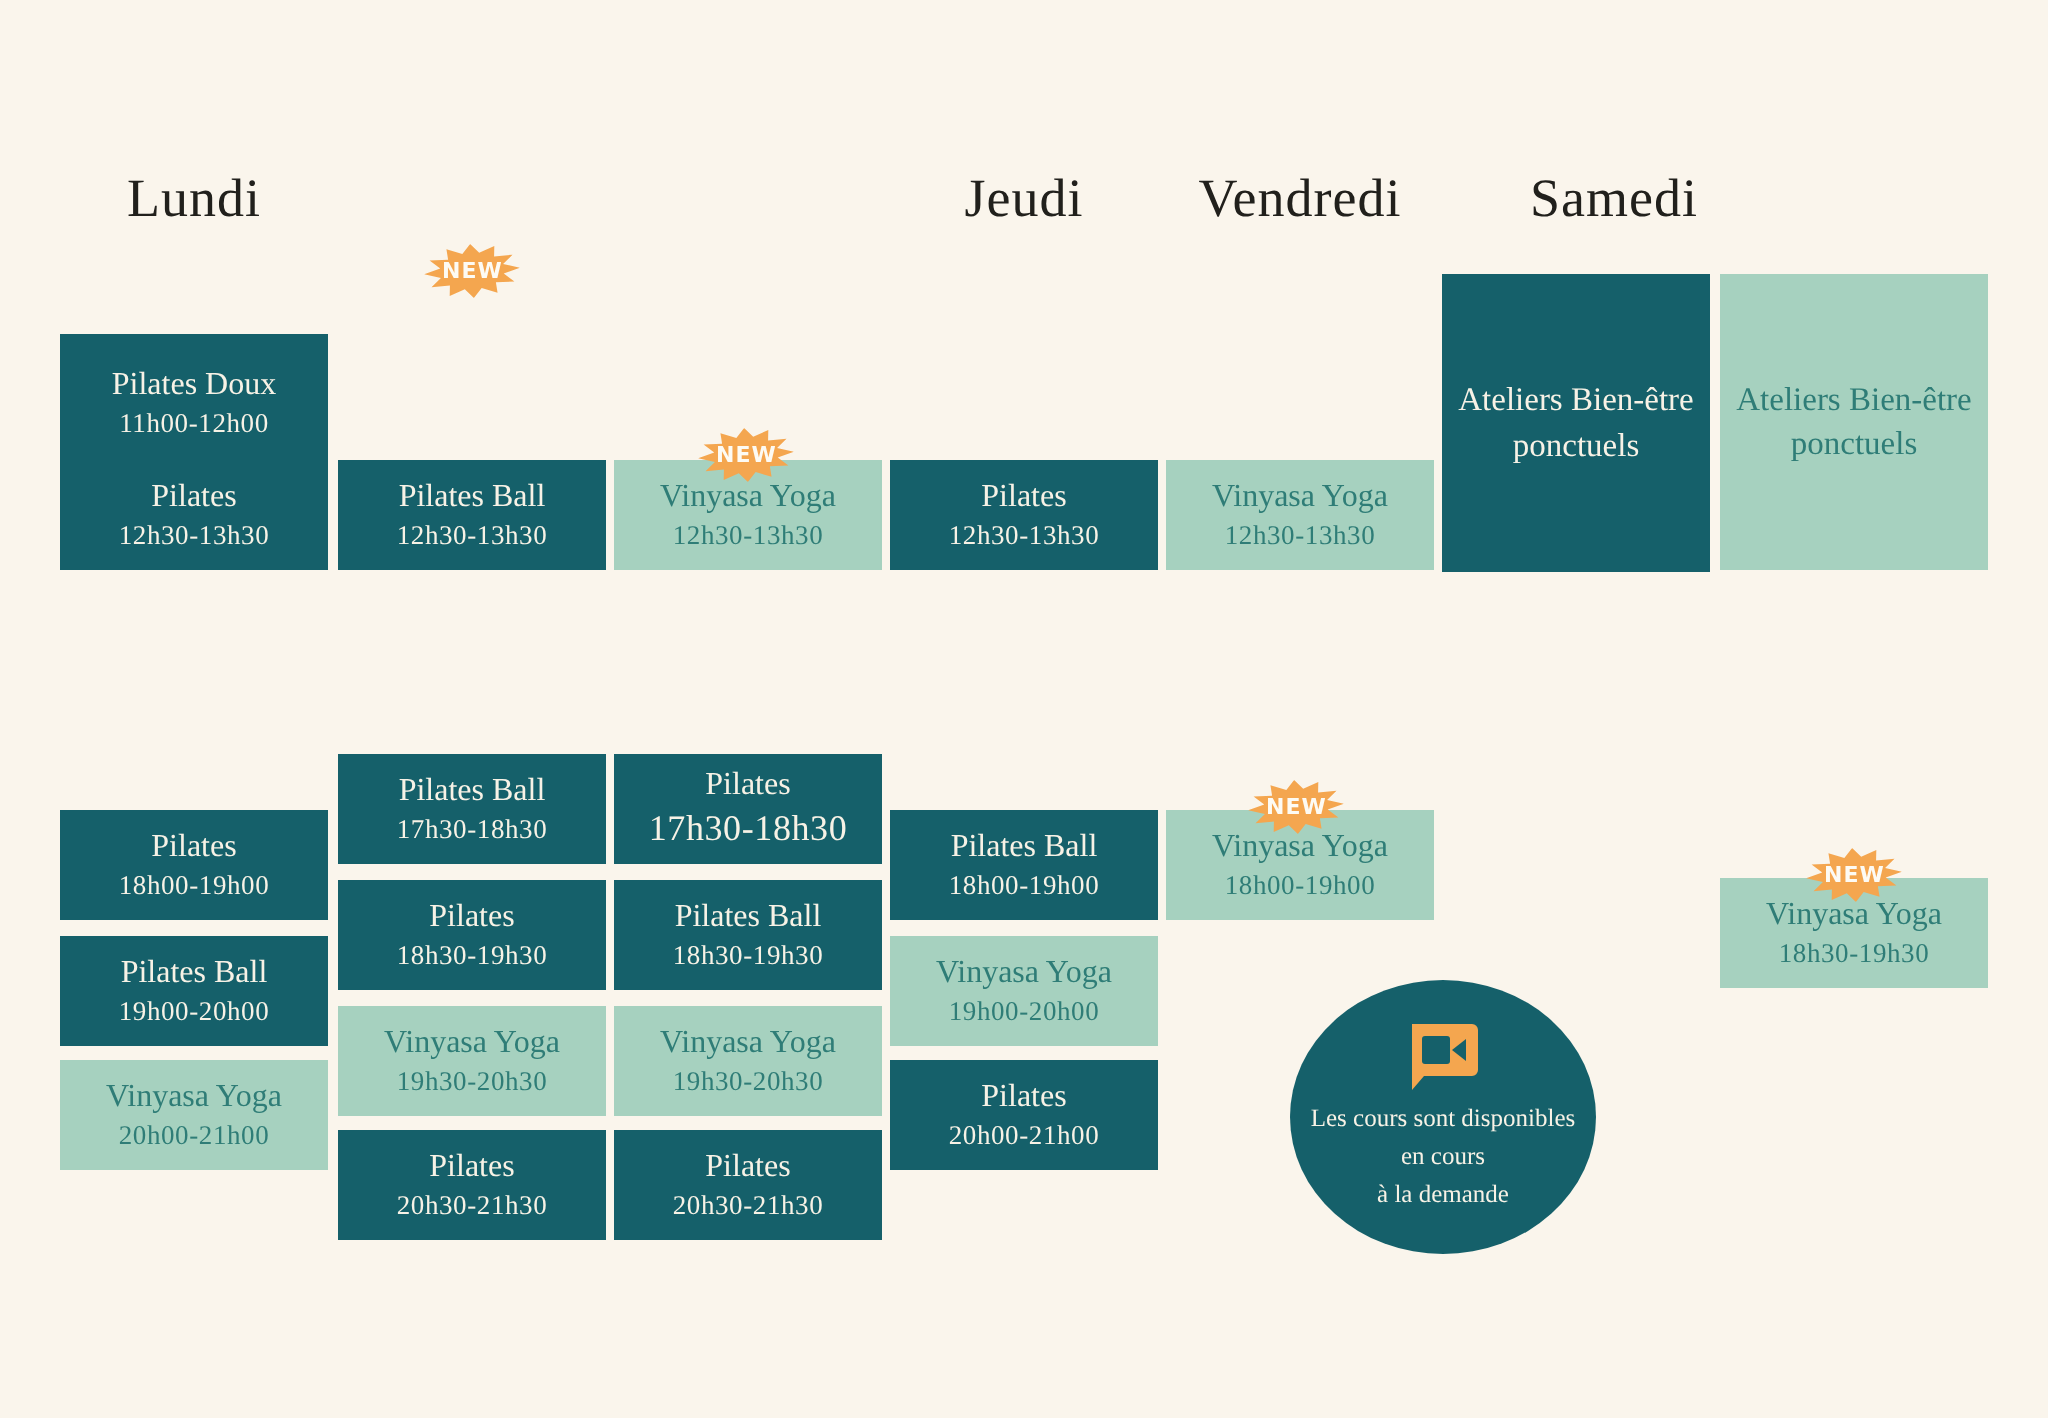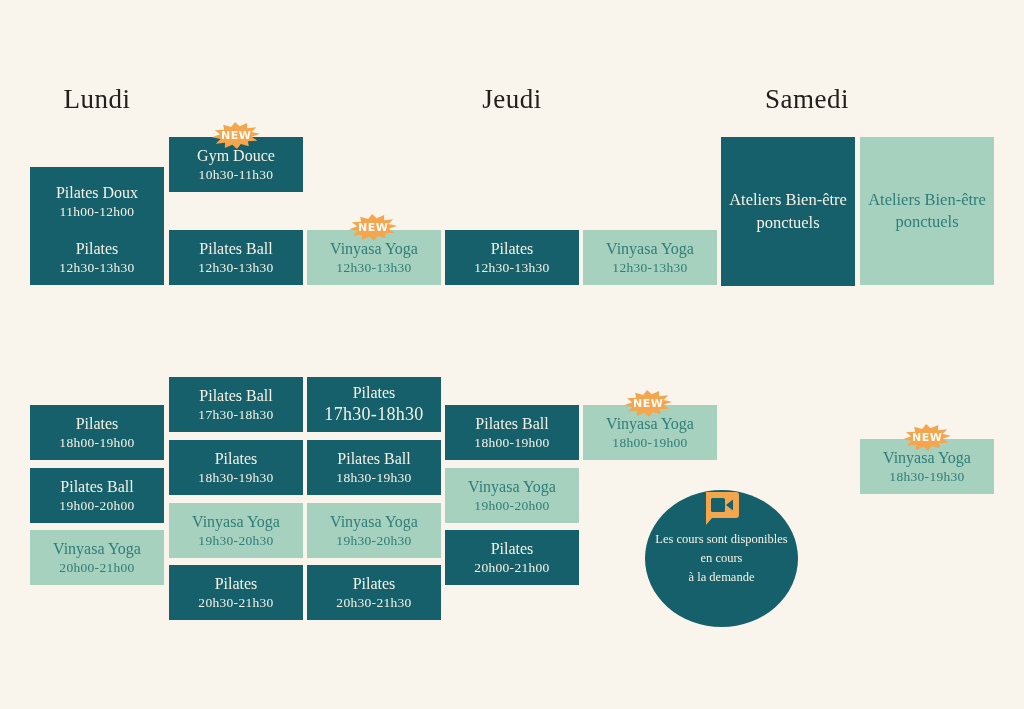--- a/index.html
+++ b/index.html
@@ -24,32 +24,33 @@
          color:#fdfbf4;font-family:"DejaVu Sans",sans-serif;font-weight:bold;
          font-size:11px;letter-spacing:.5px;transform:rotate(-4deg);
          clip-path:polygon(100% 50%,82.8% 58.8%,93.3% 75%,74% 74%,75% 93.3%,
            58.8% 82.8%,50% 100%,41.2% 82.8%,25% 93.3%,26% 74%,6.7% 75%,
            17.2% 58.8%,0% 50%,17.2% 41.2%,6.7% 25%,26% 26%,25% 6.7%,
            41.2% 17.2%,50% 0%,58.8% 17.2%,75% 6.7%,74% 26%,93.3% 25%,82.8% 41.2%)}
   .badge span{transform:rotate(4deg)}
 
   .visio{position:absolute;left:645px;top:490px;width:153px;height:137px;
          border-radius:50%;background:var(--teal);color:var(--cream);
-         display:flex;flex-direction:column;align-items:center;
+         display:flex;flex-direction:column;align-items:center;justify-content:center;
          text-align:center;font-size:12.5px;line-height:1.5}
   .visio .lines{margin-top:4px}
   .visio svg{display:block}
 </style>
 </head>
 <body>
 
 <div class="canvas">
 
   <div class="day" style="left:30px">Lundi</div>
   <div class="day" style="left:445px">Jeudi</div>
+  <div class="day" style="left:583px">Vendredi</div>
   <div class="day" style="left:740px">Samedi</div>
 
   <div class="blk dark" style="left:30px;top:167px;height:69px">
     <div class="nm">Pilates Doux</div>
     <div class="tm">11h00-12h00</div>
   </div>
   <div class="blk dark" style="left:30px;top:230px;height:55px">
     <div class="nm">Pilates</div>
     <div class="tm">12h30-13h30</div>
   </div>
@@ -59,24 +60,20 @@
   </div>
   <div class="blk dark" style="left:30px;top:468px;height:55px">
     <div class="nm">Pilates Ball</div>
     <div class="tm">19h00-20h00</div>
   </div>
   <div class="blk light" style="left:30px;top:530px;height:55px">
     <div class="nm">Vinyasa Yoga</div>
     <div class="tm">20h00-21h00</div>
   </div>
 
-  <div class="blk dark" style="left:169px;top:137px;height:55px">
-    <div class="nm">Gym Douce</div>
-    <div class="tm">10h30-11h30</div>
-  </div>
   <div class="blk dark" style="left:169px;top:230px;height:55px">
     <div class="nm">Pilates Ball</div>
     <div class="tm">12h30-13h30</div>
   </div>
   <div class="blk dark" style="left:169px;top:377px;height:55px">
     <div class="nm">Pilates Ball</div>
     <div class="tm">17h30-18h30</div>
   </div>
   <div class="blk dark" style="left:169px;top:440px;height:55px">
     <div class="nm">Pilates</div>

